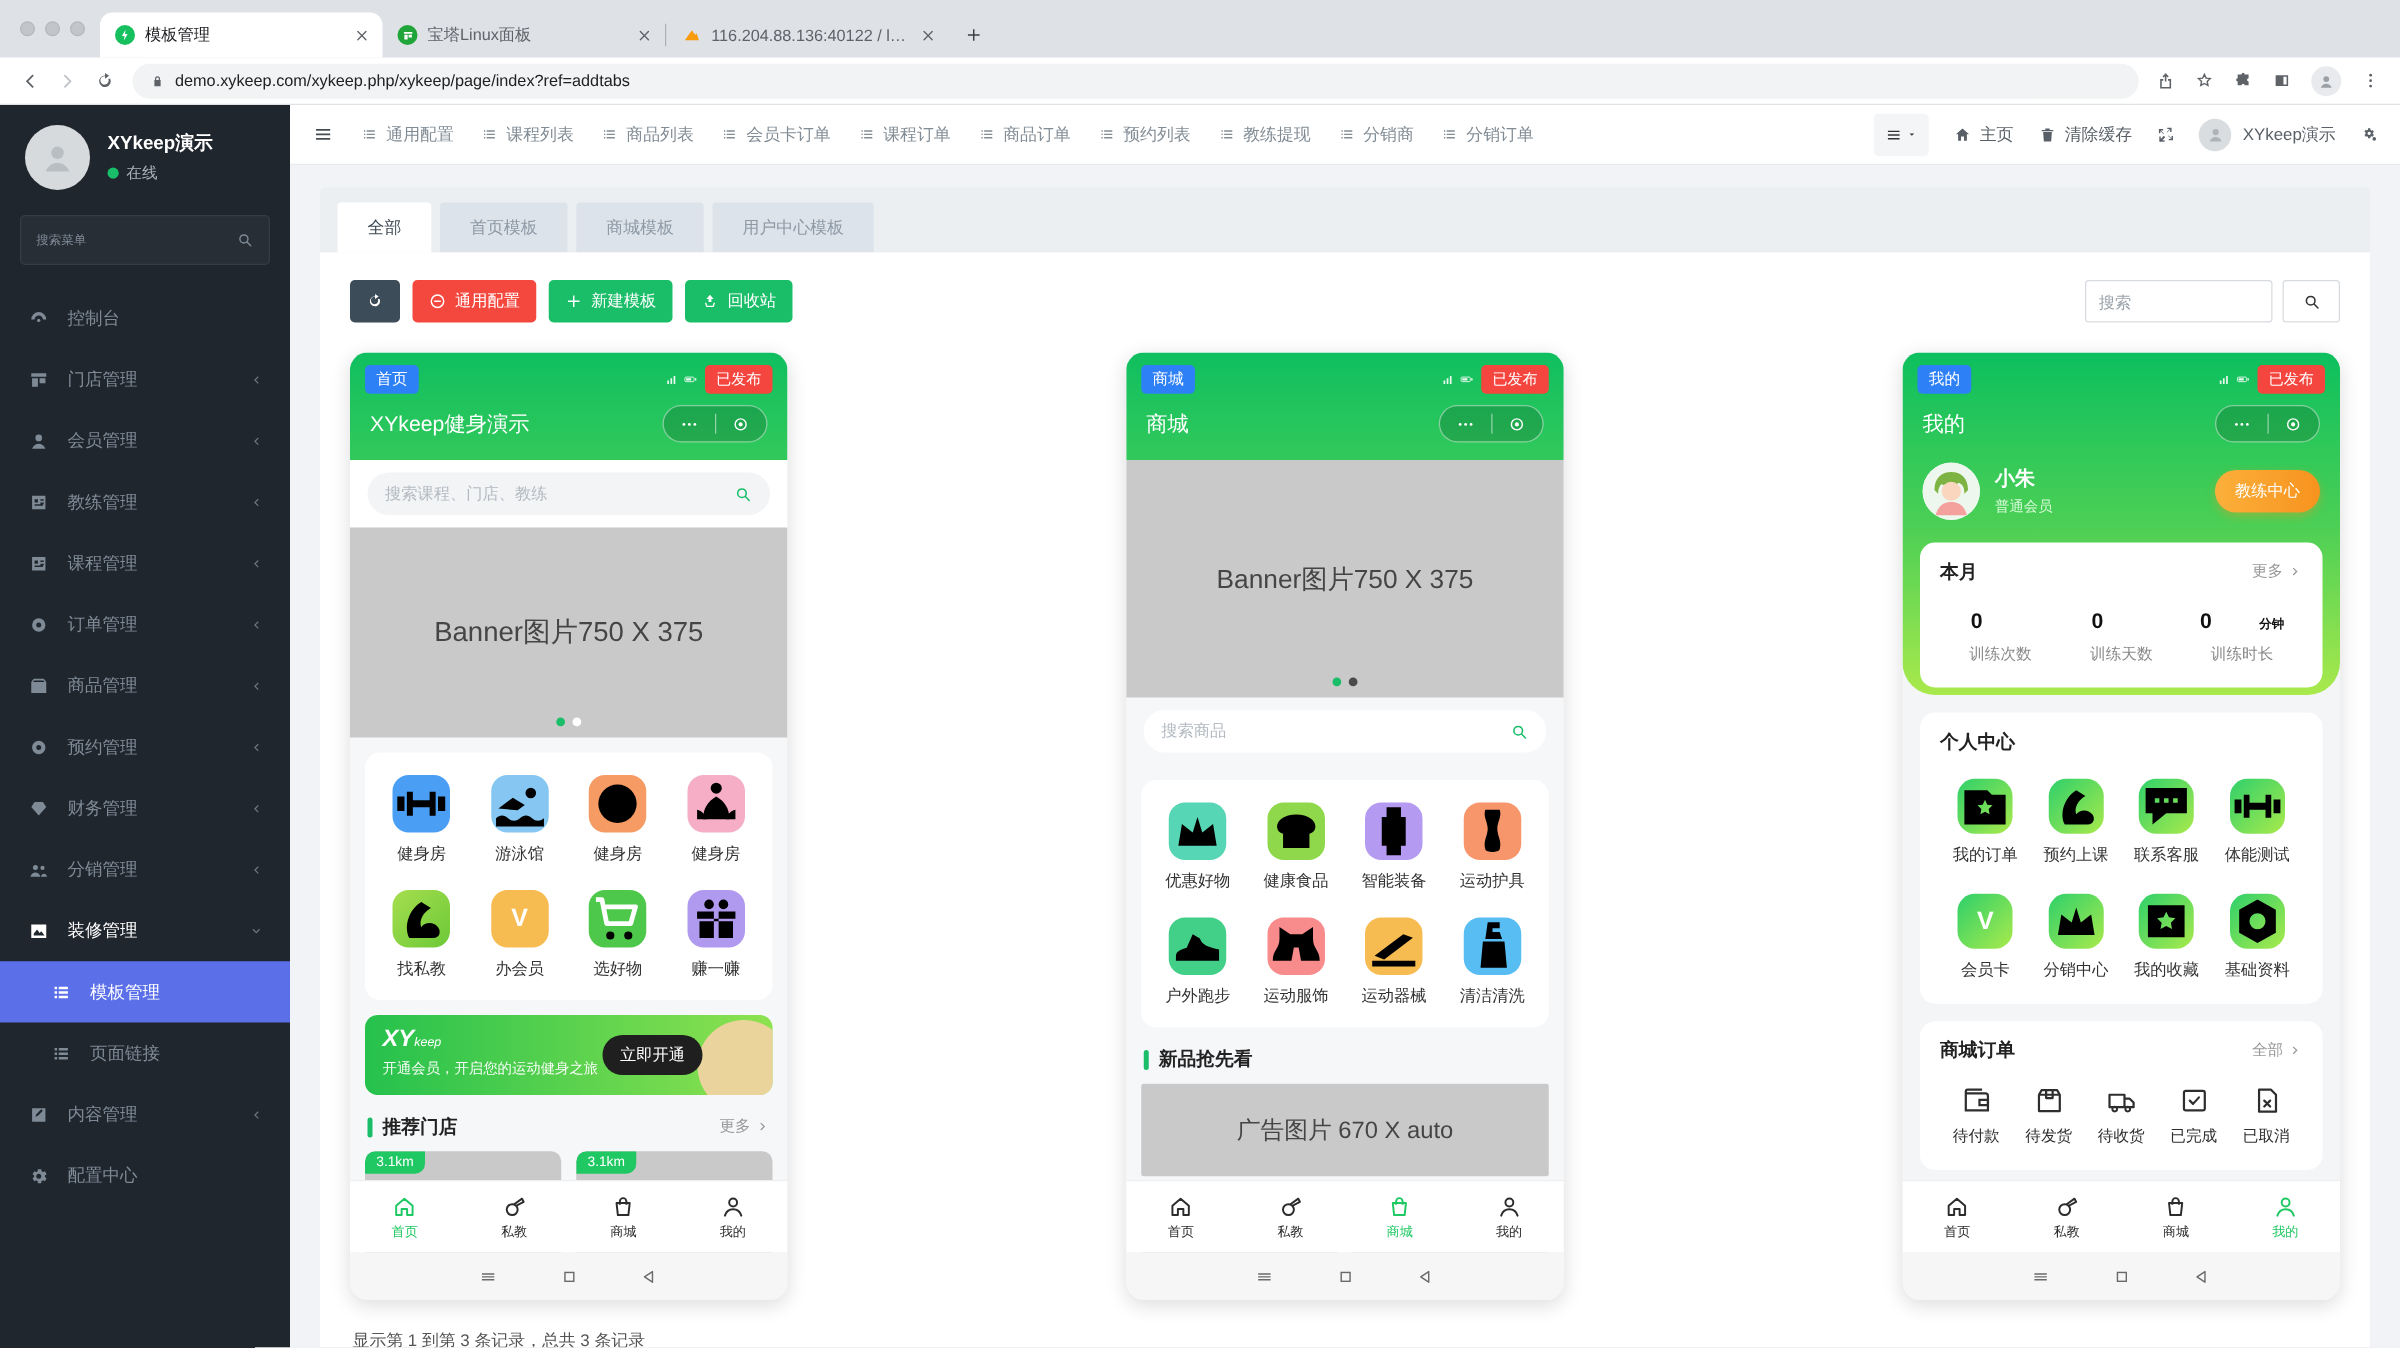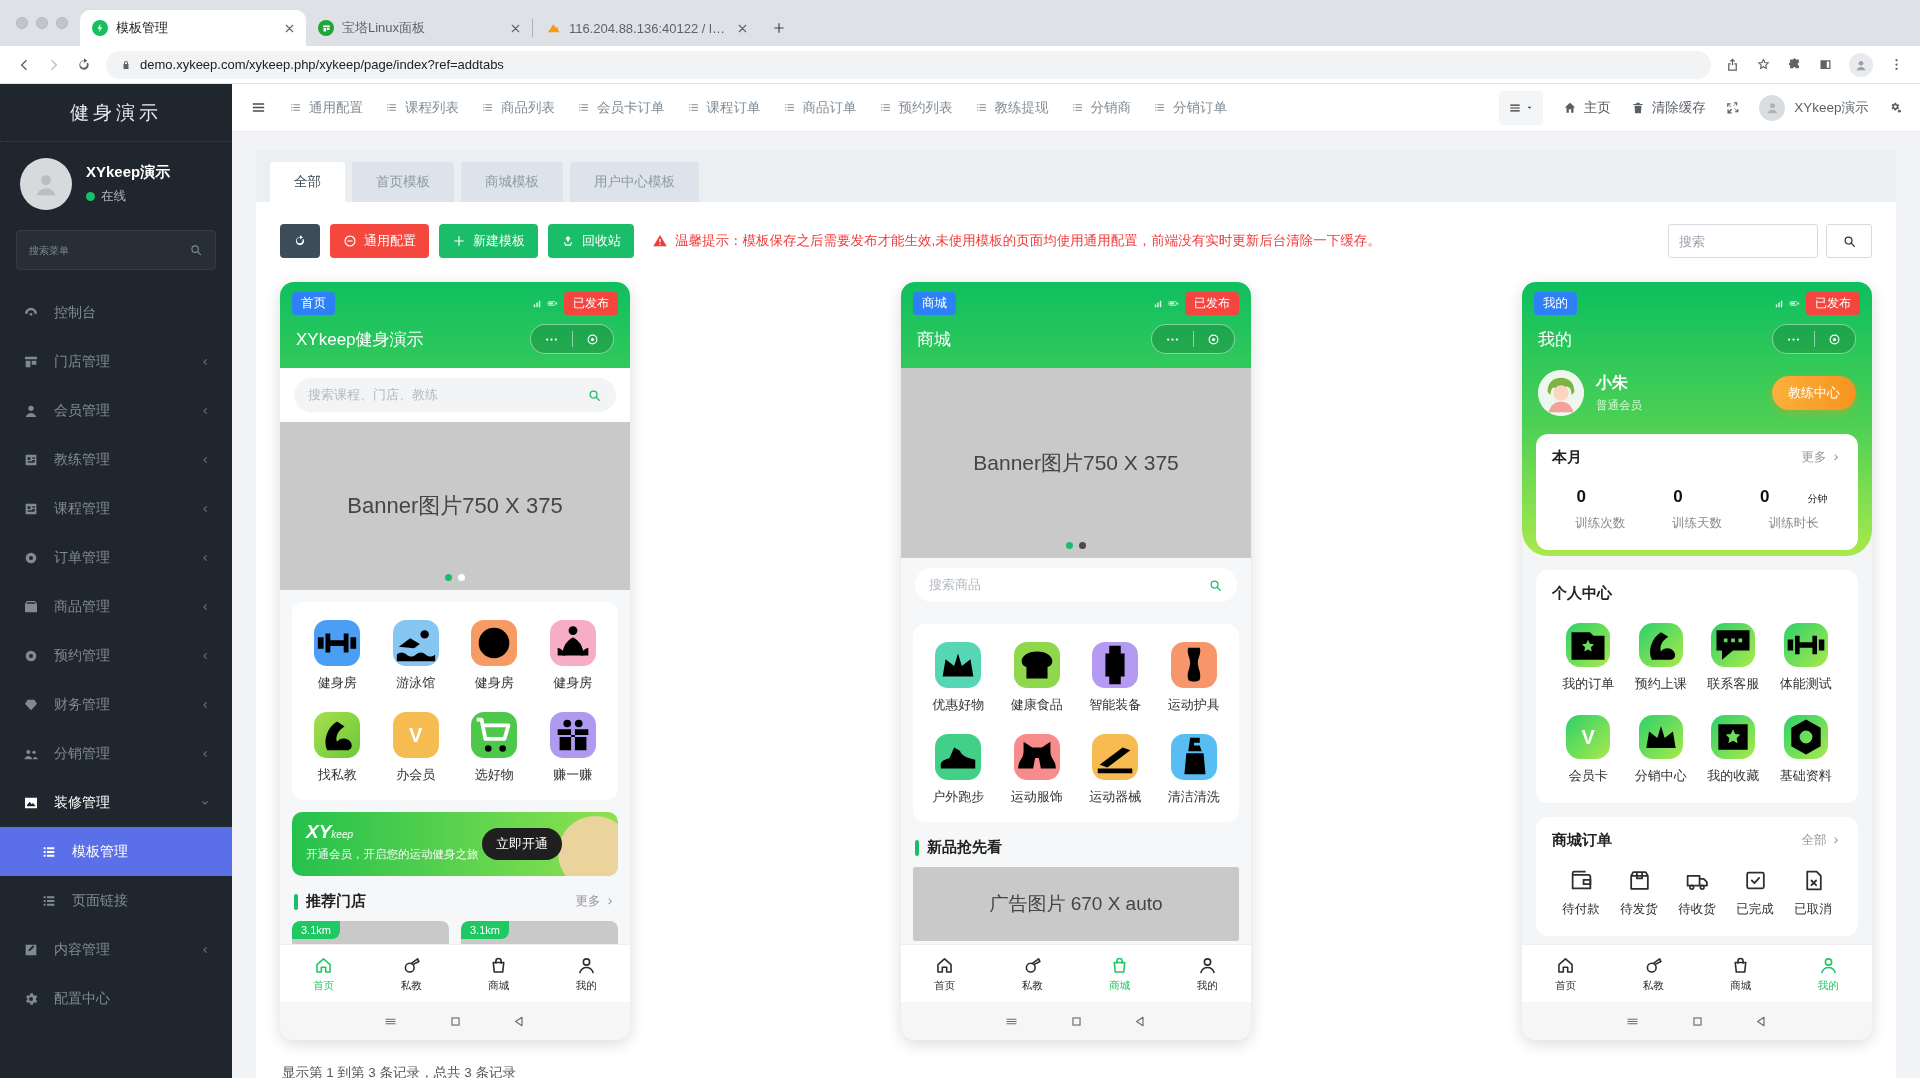--- a/index.html
+++ b/index.html
@@ -181,21 +181,21 @@
   .p3-cta { margin-left:auto; background:linear-gradient(90deg,#fbb03b,#f7931e); color:#fff;
     font-size:13px; padding:8px 16px; border-radius:17px; box-shadow:0 3px 8px rgba(247,147,30,.4); }
   .p3-card { margin:14px 14px 0; background:#fff; border-radius:12px; padding:14px 16px 18px; position:relative; z-index:2; }
   .p3-card.month { margin-top:-2px; }
   .p3-head { display:flex; align-items:center; }
   .p3-title { font-size:15px; font-weight:bold; color:#222; }
   .p3-more { margin-left:auto; font-size:12.5px; color:#999; display:flex; gap:3px; align-items:center; }
   .stats { display:flex; margin-top:20px; }
   .stat { flex:1; text-align:center; }
   .stat-v { font-size:17px; font-weight:bold; color:#111; }
-  .stat-v small { font-size:10px; font-weight:normal;margin-left:38px; }
+  .stat-v small { font-size:10px; font-weight:bold;margin-left:38px; }
   .stat-l { font-size:12.5px; color:#8a8a8a; margin-top:8px; }
   .p3-grid { display:grid; grid-template-columns:repeat(4,1fr); row-gap:22px; margin-top:20px; }
   .p3-grid .tile { width:44px; height:44px; border-radius:14px; font-size:22px; }
   .orders { display:flex; margin-top:18px; }
   .ord { flex:1; display:flex; flex-direction:column; align-items:center; gap:8px; color:#2e2e2e; cursor:pointer; }
   .ord .ico { font-size:25px; color:#2e2e2e; }
   .ord-l { font-size:12.5px; }
 
   .footer-line { margin:24px 2px 0; font-size:13.5px; color:#555; flex:none; padding-bottom:18px; }
 </style>
@@ -311,21 +311,20 @@
           <circle cx="12" cy="12" r="1.8"></circle>
           <circle cx="12" cy="19" r="1.8"></circle>
         </svg>
       </span>
   </div>
 </div>
 
 <div class="app">
 
   <aside class="sidebar">
-    <div class="sb-brand">健身演示</div>
     <div class="sb-user">
       <div class="sb-avatar ico">
           <svg viewBox="0 0 24 24" aria-hidden="true">
             <circle cx="12" cy="9" r="4"></circle>
             <path d="M4.5 21c1.3-4 4.5-5.5 7.5-5.5s6.2 1.5 7.5 5.5z"></path>
           </svg>
         </div>
       <div>
         <div class="sb-name">XYkeep演示</div>
         <div class="sb-online">
@@ -699,28 +698,20 @@
             <span>新建模板</span>
             </button>
           <button class="btn btn-green">
             <span class="ico">
                 <svg viewBox="0 0 24 24" aria-hidden="true">
                   <path d="M7 9l5-6 5 6h-3v4h-4V9zM5 14l2 6h10l2-6h-2l-1.3 4H8.3L7 14z"></path>
                 </svg>
               </span>
             <span>回收站</span>
             </button>
-          <div class="warn">
-            <span class="ico">
-                <svg viewBox="0 0 24 24" aria-hidden="true">
-                  <path fill-rule="evenodd" d="M12 3 2 20h20zm-1 6h2v5h-2zm0 7h2v2h-2z"></path>
-                </svg>
-              </span>
-            <span>温馨提示：模板保存之后需要发布才能生效,未使用模板的页面均使用通用配置，前端没有实时更新后台清除一下缓存。</span>
-            </div>
           <div class="tb-search">
             <input placeholder="搜索" style="">
             <span class="tb-btn ico">
                 <svg viewBox="0 0 24 24" aria-hidden="true">
                   <circle cx="10.5" cy="10.5" r="5.5" fill="none" stroke="currentColor" stroke-width="2"></circle>
                   <path d="M14.8 14.8l5 5" stroke="currentColor" stroke-width="2" fill="none" stroke-linecap="round"></path>
                 </svg>
               </span>
           </div>
         </div>

